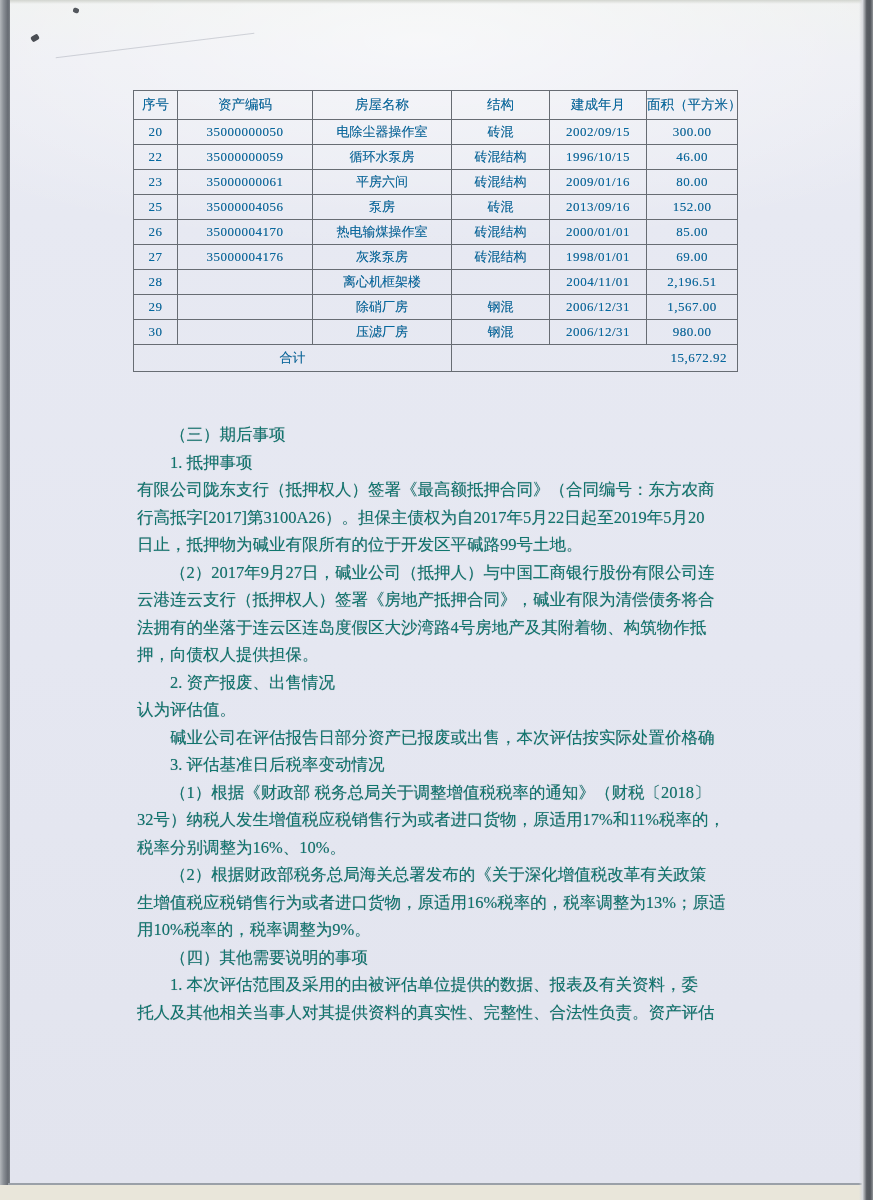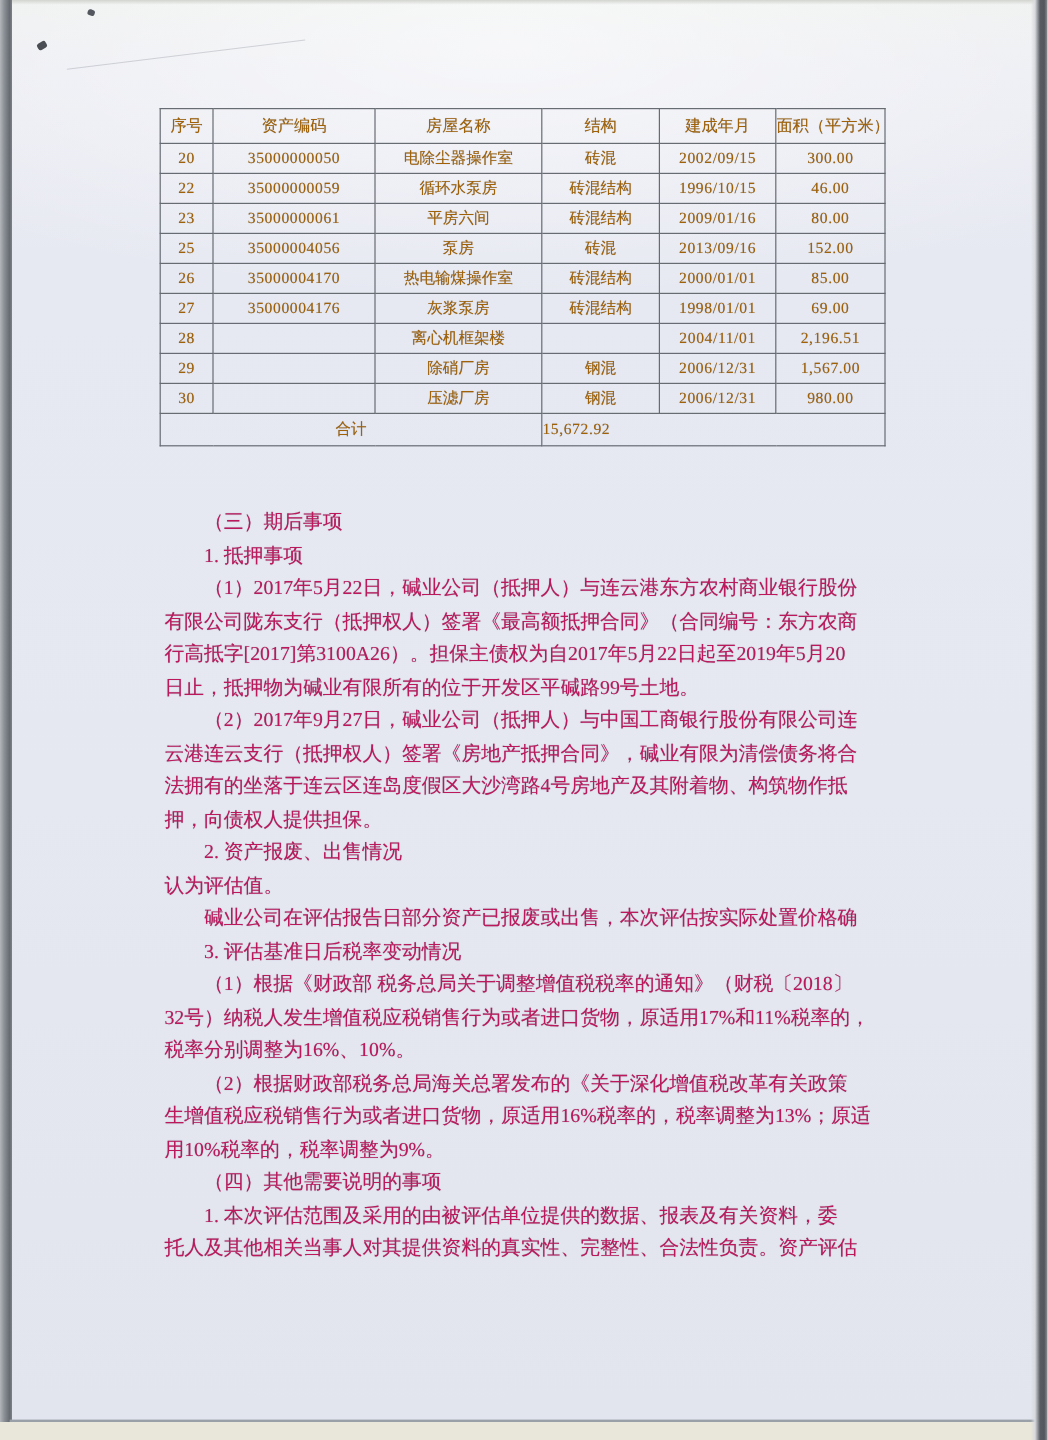--- a/index.html
+++ b/index.html
@@ -25,37 +25,37 @@
   .edge-bottom-band{position:absolute;left:0;top:1185px;width:873px;height:15px;background:#e9e6da;}
   
   .speck-1{position:absolute;left:73px;top:8px;width:6px;height:5px;background:#54585e;border-radius:2px;transform:rotate(20deg);}
   .speck-2{position:absolute;left:31px;top:35px;width:8px;height:6px;background:#4a4e54;border-radius:2px;transform:rotate(-30deg);}
   .crease{position:absolute;left:55px;top:45px;width:200px;height:1px;background:rgba(150,156,168,.4);transform:rotate(-7deg);}
 
   
   .asset-table{
     position:absolute;left:133px;top:90px;width:604px;
     border-collapse:collapse;table-layout:fixed;
-    font-size:13px;color:#a16207;
+    font-size:13px;color:#0369a1;
     text-shadow:0 0 .6px rgba(63,69,83,.45);
   }
   .asset-table td,.asset-table th{
     border:1px solid #676c73;text-align:center;vertical-align:middle;
     padding:0;font-weight:normal;white-space:nowrap;overflow:hidden;
   }
   .asset-table thead th{height:28px;font-size:13.5px;}
   .asset-table tbody td{height:24px;}
   .asset-table .total-row td{height:26px;}
   .asset-table .num{letter-spacing:.5px;margin-top:33px;}
-  .asset-table .total-value{text-align:left;padding-right:10px;letter-spacing:.5px;}
+  .asset-table .total-value{text-align:right;padding-right:10px;letter-spacing:.5px;}
 
   
   .text-block{
     position:absolute;left:137px;top:421px;width:601px;
-    font-size:16.5px;line-height:27.5px;color:#be185d;
+    font-size:16.5px;line-height:27.5px;color:#0f766e;
     text-shadow:0 0 .7px rgba(67,74,92,.5);
   }
   .text-block .line{height:27.5px;white-space:nowrap;}
   .text-block .ind{text-indent:33px;}
 </style>
 </head>
 <body>
 
 <div class="paper"></div>
 <div class="edge-top"></div>
@@ -161,21 +161,20 @@
     <tr class="total-row">
       <td colspan="3">合计</td>
       <td colspan="3" class="total-value">15,672.92</td>
     </tr>
   </tbody>
 </table>
 
 <div class="text-block">
   <div class="line ind">（三）期后事项</div>
   <div class="line ind">1. 抵押事项</div>
-  <div class="line ind">（1）2017年5月22日，碱业公司（抵押人）与连云港东方农村商业银行股份</div>
   <div class="line">有限公司陇东支行（抵押权人）签署《最高额抵押合同》（合同编号：东方农商</div>
   <div class="line">行高抵字[2017]第3100A26）。担保主债权为自2017年5月22日起至2019年5月20</div>
   <div class="line">日止，抵押物为碱业有限所有的位于开发区平碱路99号土地。</div>
   <div class="line ind">（2）2017年9月27日，碱业公司（抵押人）与中国工商银行股份有限公司连</div>
   <div class="line">云港连云支行（抵押权人）签署《房地产抵押合同》，碱业有限为清偿债务将合</div>
   <div class="line">法拥有的坐落于连云区连岛度假区大沙湾路4号房地产及其附着物、构筑物作抵</div>
   <div class="line">押，向债权人提供担保。</div>
   <div class="line ind">2. 资产报废、出售情况</div>
   <div class="line">认为评估值。</div>
   <div class="line ind">碱业公司在评估报告日部分资产已报废或出售，本次评估按实际处置价格确</div>

